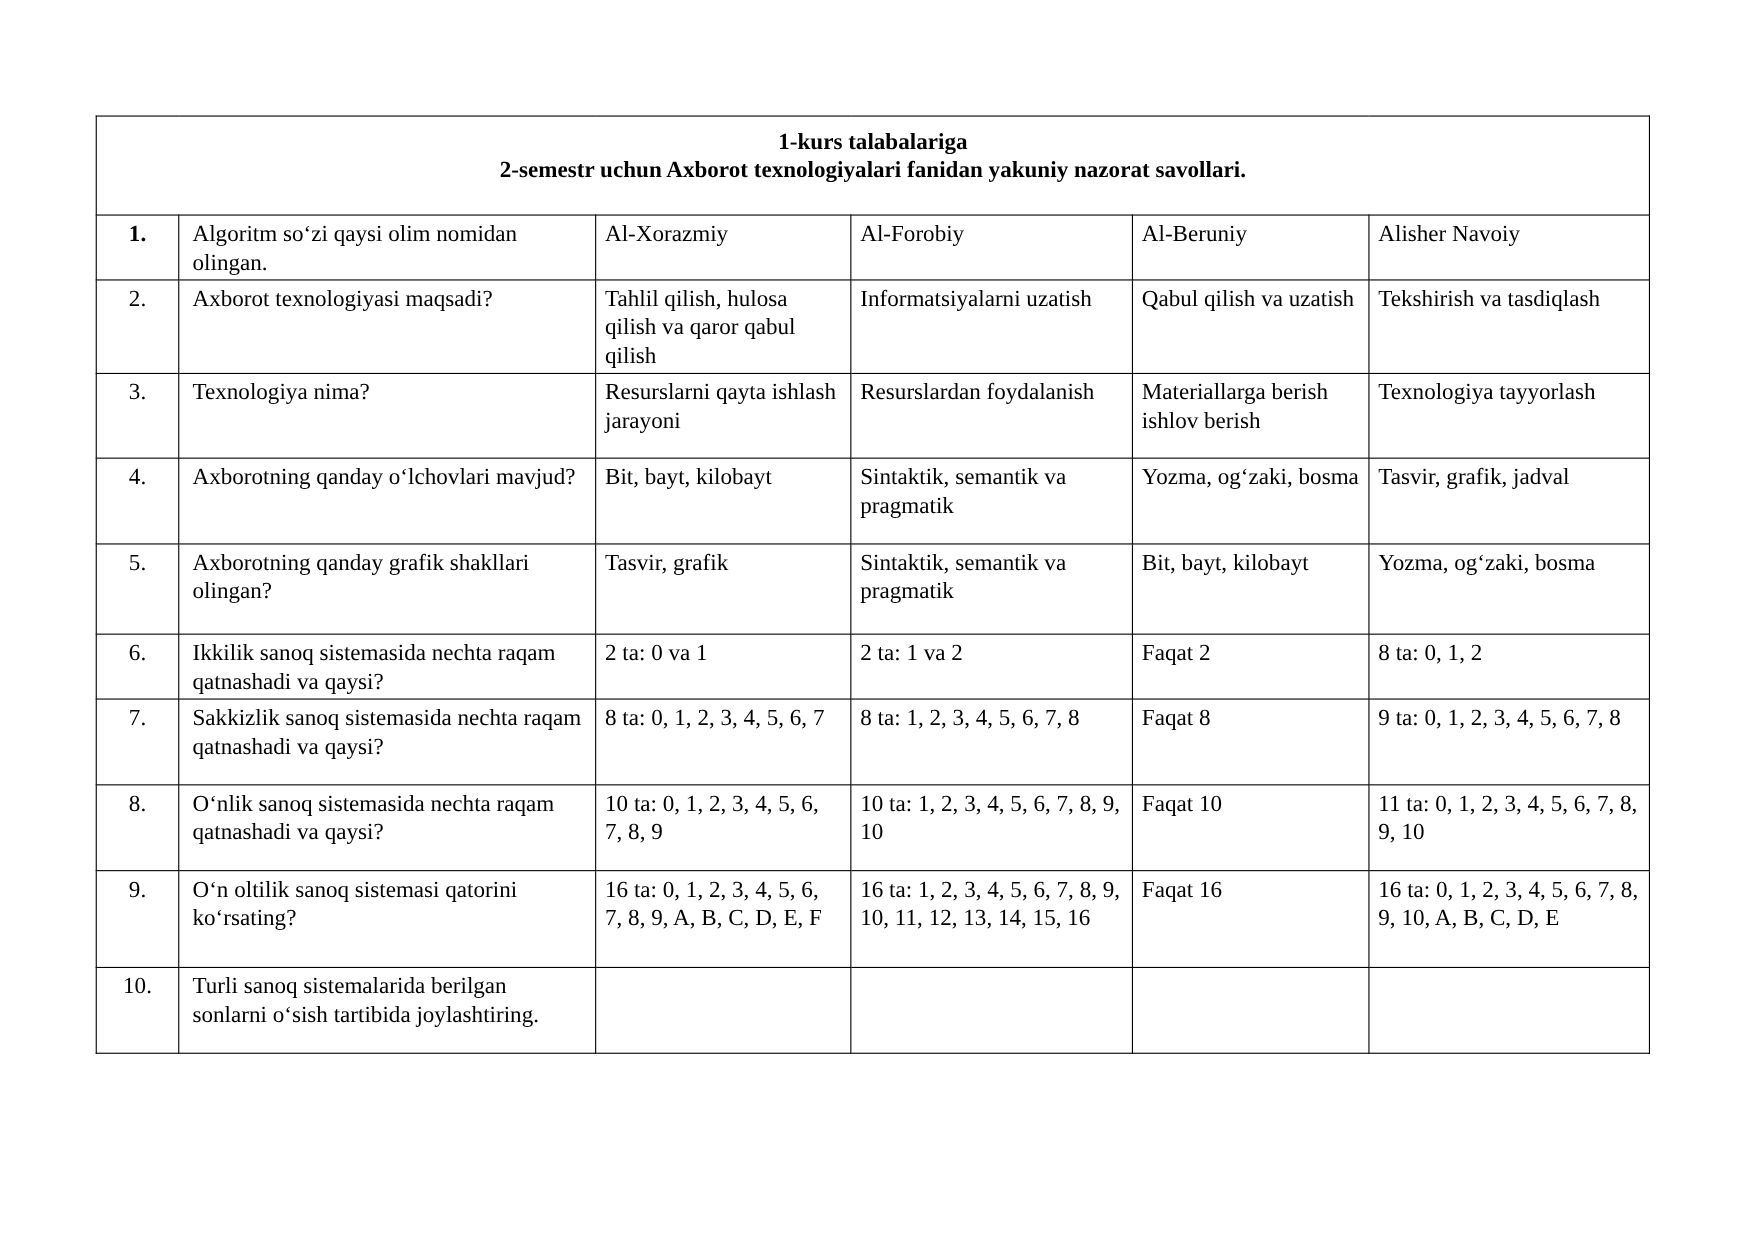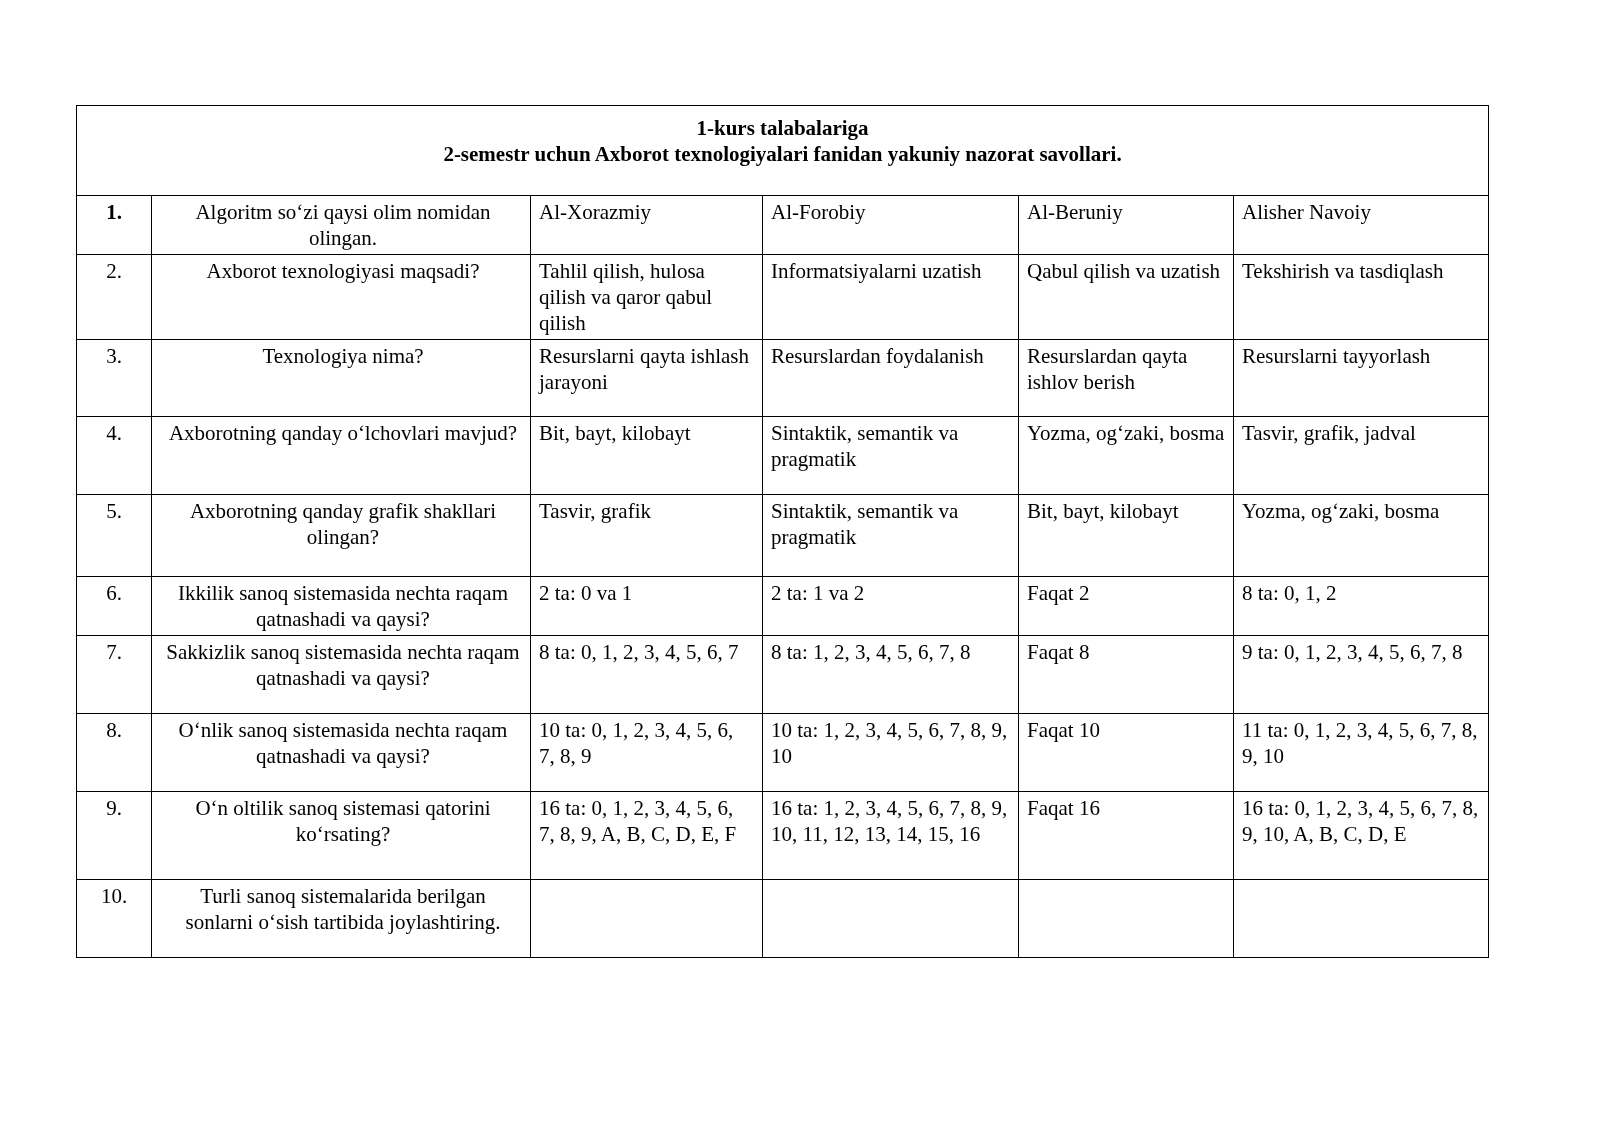--- a/index.html
+++ b/index.html
@@ -5,21 +5,21 @@
   html,body{margin:0;padding:0;}
   body{
     width:1600px;height:1131px;
     background:#ffffff;
     font-family:"Liberation Serif","DejaVu Serif",serif;
     color:#000;
     position:relative;
   }
   .doc{
     position:absolute;
-    left:76px;
+    left:87px;
     top:105px;
   }
   table#quiz-table{
     border-collapse:collapse;
     table-layout:fixed;
     width:1412px;
   }
   #quiz-table td{
     border:1.5px solid #000;
     vertical-align:top;
@@ -29,21 +29,21 @@
     overflow:hidden;
   }
   .title-cell{
     text-align:center;
     font-weight:bold;
     font-size:23px;
     line-height:1.4;
     padding-top:9px !important;
   }
   td.num{ text-align:center; }
-  td.q{ padding-left:12px !important; padding-right:8px !important; text-align:center;margin-top:30px; }
+  td.q{ padding-left:12px !important; padding-right:8px !important; text-align:left;margin-top:30px; }
   td.opt{ text-align:left; }
   
   #quiz-table tr:nth-child(1){height:90px;}
   #quiz-table tr:nth-child(2){height:52px;}
   #quiz-table tr:nth-child(3){height:85px;}
   #quiz-table tr:nth-child(4){height:77px;}
   #quiz-table tr:nth-child(5){height:78px;}
   #quiz-table tr:nth-child(6){height:82px;}
   #quiz-table tr:nth-child(7){height:53px;}
   #quiz-table tr:nth-child(8){height:78px;}
@@ -89,22 +89,22 @@
           <td class="opt">Tahlil qilish, hulosa qilish va qaror qabul qilish</td>
           <td class="opt">Informatsiyalarni uzatish</td>
           <td class="opt">Qabul qilish va uzatish</td>
           <td class="opt">Tekshirish va tasdiqlash</td>
         </tr>
         <tr>
           <td class="num">3.</td>
           <td class="q">Texnologiya nima?</td>
           <td class="opt">Resurslarni qayta ishlash jarayoni</td>
           <td class="opt">Resurslardan foydalanish</td>
-          <td class="opt">Resurslardan qayta ishlov berish</td>
-          <td class="opt">Resurslarni tayyorlash</td>
+          <td class="opt">Materiallarga berish ishlov berish</td>
+          <td class="opt">Texnologiya tayyorlash</td>
         </tr>
         <tr>
           <td class="num">4.</td>
           <td class="q">Axborotning qanday o‘lchovlari mavjud?</td>
           <td class="opt">Bit, bayt, kilobayt</td>
           <td class="opt">Sintaktik, semantik va pragmatik</td>
           <td class="opt">Yozma, og‘zaki, bosma</td>
           <td class="opt">Tasvir, grafik, jadval</td>
         </tr>
         <tr>

